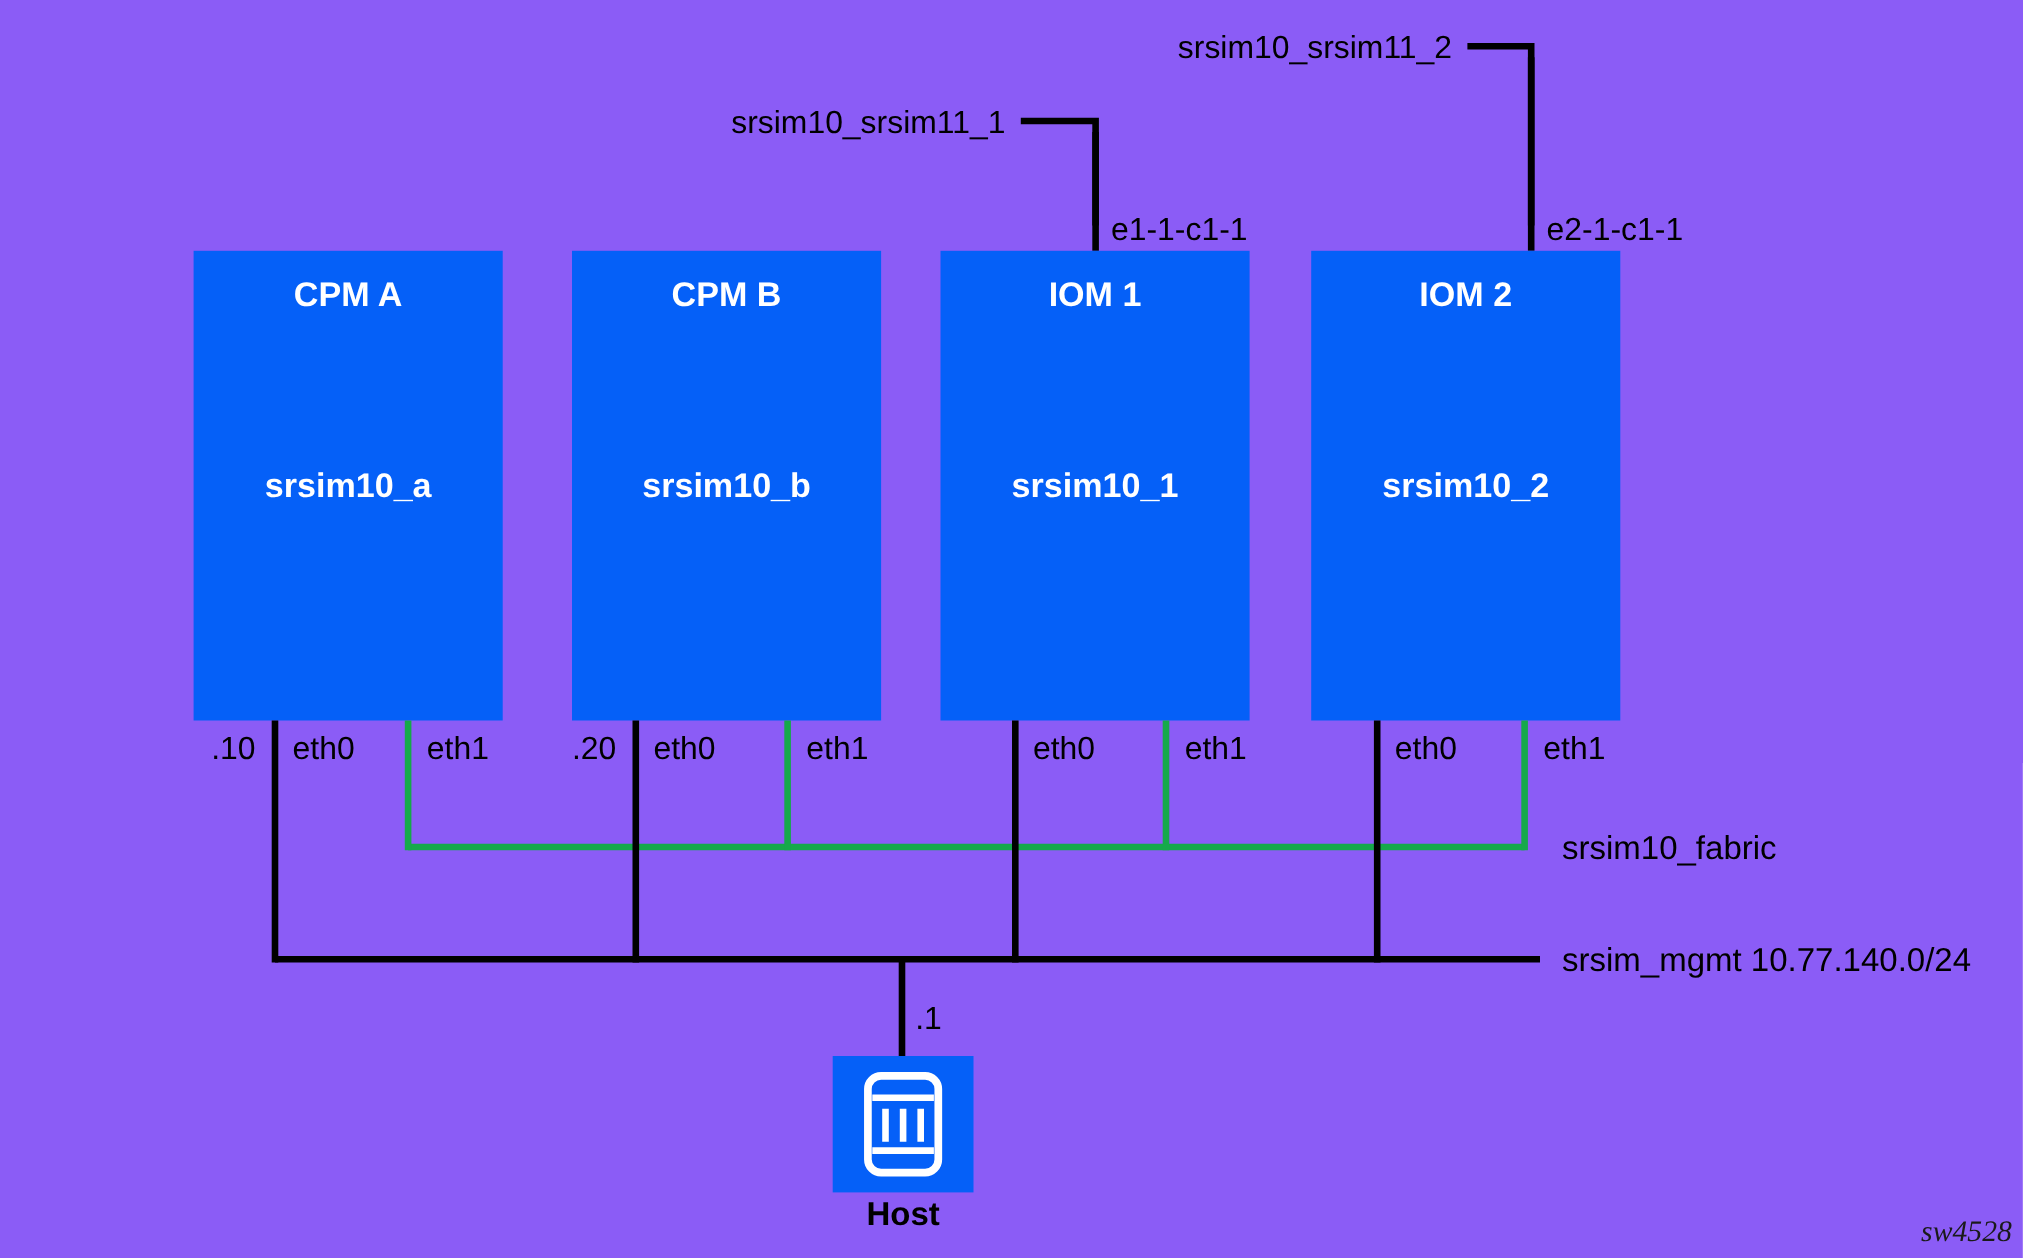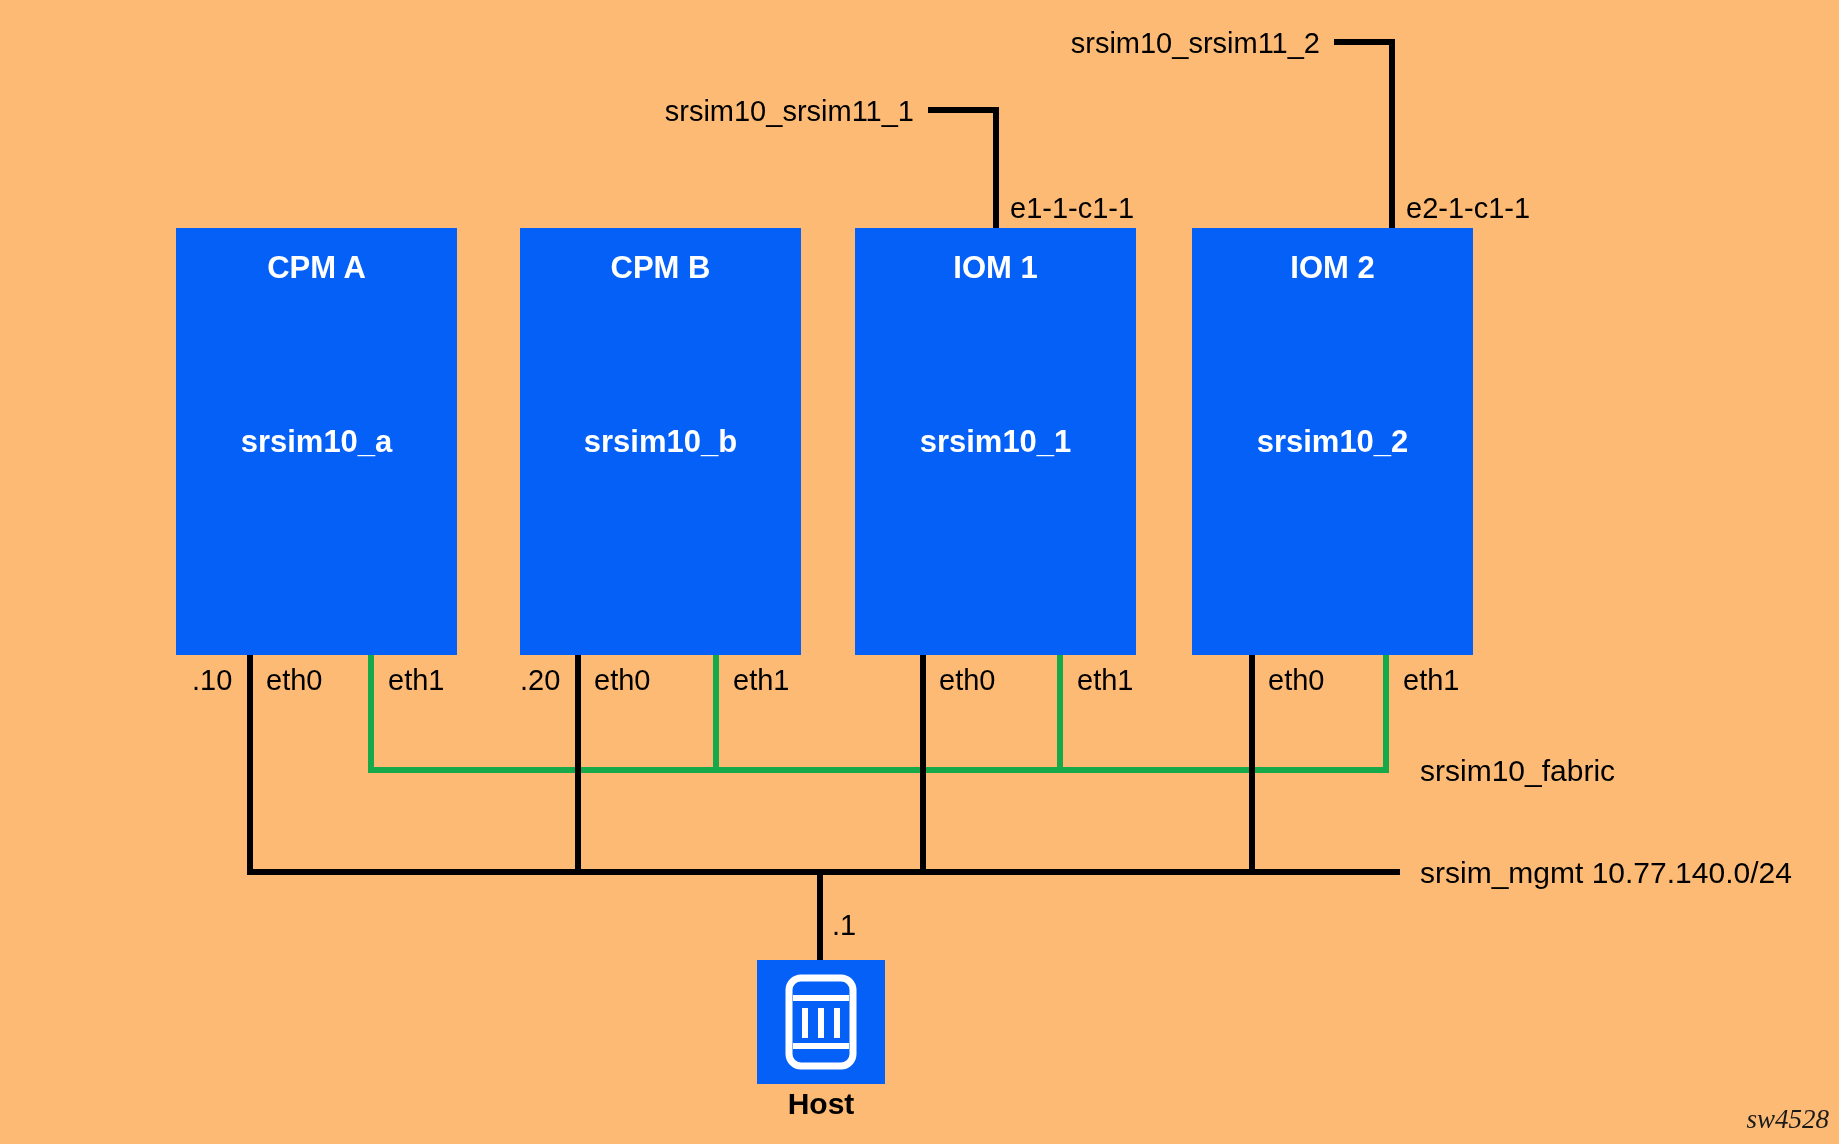--- a/index.html
+++ b/index.html
@@ -1,17 +1,17 @@
 <!DOCTYPE html>
 <html><head>
 <meta charset="utf-8">
 <style>
   html,body{margin:0;padding:0;background:#ffffff;}
   body{width:1839px;height:1144px;overflow:hidden;font-family:"Liberation Sans",sans-serif;}
-  #stage{position:relative;width:1839px;height:1144px;background:#fdba74;}
+  #stage{position:relative;width:1839px;height:1144px;background:#8b5cf6;}
   svg#canvas{position:absolute;left:0;top:0;width:1839px;height:1144px;}
   .node-title,.node-name{font-family:"Liberation Sans",sans-serif;font-weight:bold;fill:#ffffff;text-anchor:middle;}
   .node-title{font-size:31px;}
   .node-name{font-size:31px;}
   .lbl{font-family:"Liberation Sans",sans-serif;font-size:29px;fill:#000000;}
   .lbl-r{text-anchor:end;}
   .port-lbl{font-family:"Liberation Sans",sans-serif;font-size:29px;fill:#000;}
   .netname{font-family:"Liberation Sans",sans-serif;font-size:30px;fill:#000;}
   .hostlabel{font-family:"Liberation Sans",sans-serif;font-size:30px;font-weight:bold;fill:#000;text-anchor:middle;}
   .wm{font-family:"Liberation Serif",serif;font-style:italic;font-size:27px;fill:#1a1a1a;text-anchor:end;}

